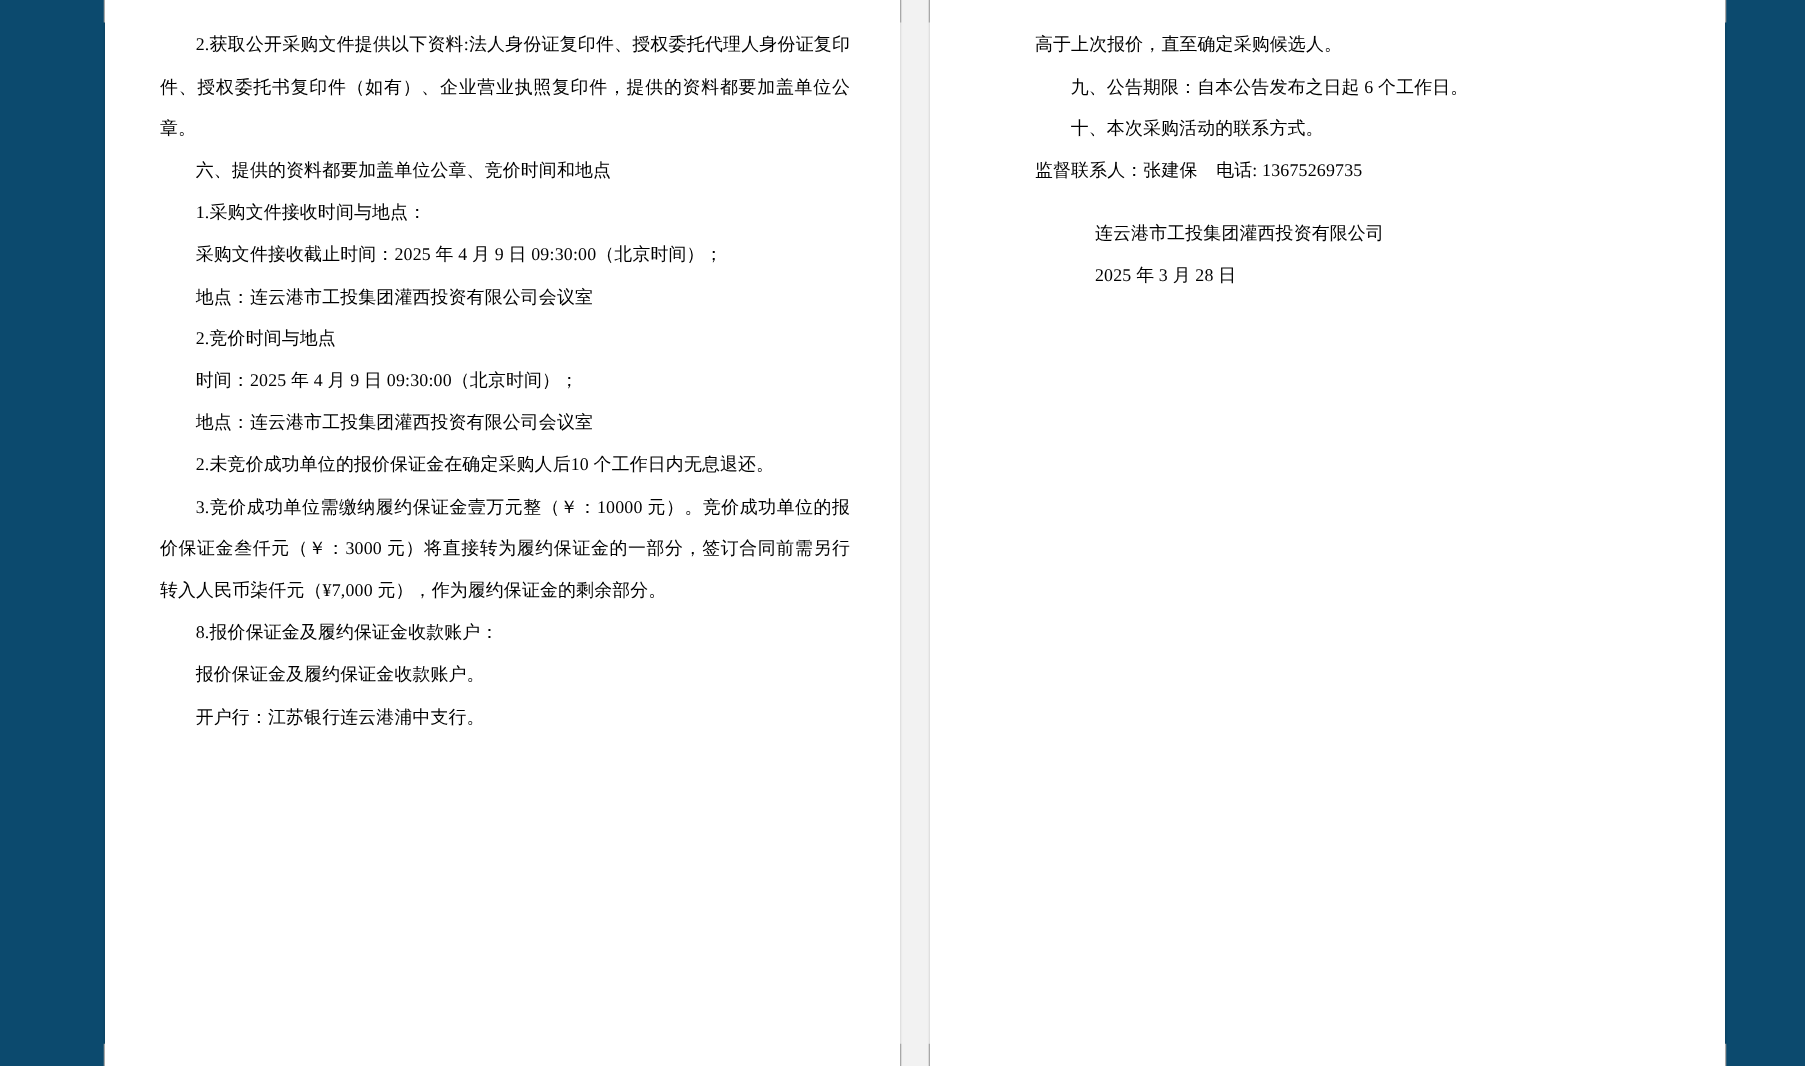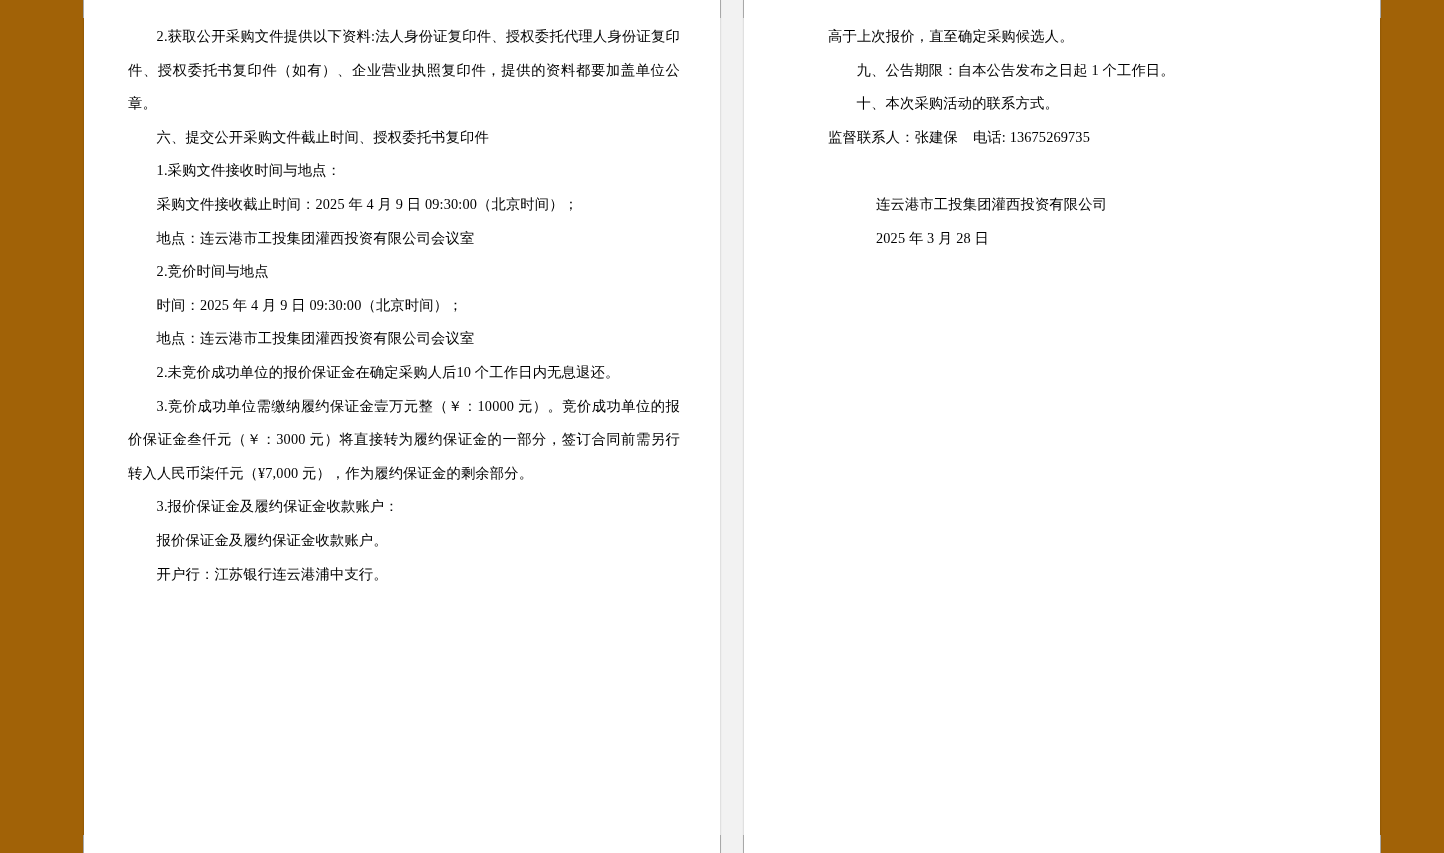--- a/index.html
+++ b/index.html
@@ -8,21 +8,21 @@
     background: #f0f0f0;
     width: 1444px;
     height: 853px;
     overflow: hidden;
     font-family: "Liberation Serif", serif;
   }
   .workspace {
     position: relative;
     width: 1444px;
     height: 853px;
-    background: #a16207;
+    background: #0c4a6e;
   }
   .page {
     position: absolute;
     top: 0;
     background: #ffffff;
     box-shadow: 0 0 2px rgba(0,0,0,0.22);
   }
   .page-left {
     left: 84px;
     width: 636px;
@@ -69,21 +69,21 @@
     text-align: justify;
     text-justify: inter-ideograph;
   }
   .indent2 { text-indent: 2em; }
   .noindent { text-indent: 0; }
   .right-page .body-text {
     left: 84px;
     width: 468px;
   }
   .sign-block {
-    margin-top: 34px;
+    margin-top: 17px;
   }
   .sign-line {
     margin: 0;
     text-align: center;
     white-space: pre-wrap;
     line-height: 33.6px;
   }
   .sign-line.company { padding-left: 48px; }
   .sign-line.date { padding-left: 48px; }
   .contact-line {
@@ -100,45 +100,45 @@
   <div class="gutter"></div>
 
   <div class="page page-left">
     <div class="crop tl" style="left:-1px;top:-1px;"></div>
     <div class="crop tr" style="right:-1px;top:-1px;"></div>
     <div class="crop bl" style="left:-1px;bottom:-1px;"></div>
     <div class="crop br" style="right:-1px;bottom:-1px;"></div>
 
     <div class="body-text">
       <p class="indent2">2.获取公开采购文件提供以下资料:法人身份证复印件、授权委托代理人身份证复印件、授权委托书复印件（如有）、企业营业执照复印件，提供的资料都要加盖单位公章。</p>
-      <p class="indent2">六、提交公开采购文件截止时间、授权委托书复印件</p>
+      <p class="indent2">六、提供的资料都要加盖单位公章、竞价时间和地点</p>
       <p class="indent2">1.采购文件接收时间与地点：</p>
       <p class="indent2">采购文件接收截止时间：2025 年 4 月 9 日 09:30:00（北京时间）；</p>
       <p class="indent2">地点：连云港市工投集团灌西投资有限公司会议室</p>
       <p class="indent2">2.竞价时间与地点</p>
       <p class="indent2">时间：2025 年 4 月 9 日 09:30:00（北京时间）；</p>
       <p class="indent2">地点：连云港市工投集团灌西投资有限公司会议室</p>
       <p class="indent2">2.未竞价成功单位的报价保证金在确定采购人后10 个工作日内无息退还。</p>
       <p class="indent2">3.竞价成功单位需缴纳履约保证金壹万元整（￥：10000 元）。竞价成功单位的报价保证金叁仟元（￥：3000 元）将直接转为履约保证金的一部分，签订合同前需另行转入人民币柒仟元（¥7,000 元），作为履约保证金的剩余部分。</p>
-      <p class="indent2">3.报价保证金及履约保证金收款账户：</p>
+      <p class="indent2">8.报价保证金及履约保证金收款账户：</p>
       <p class="indent2">报价保证金及履约保证金收款账户。</p>
       <p class="indent2">开户行：江苏银行连云港浦中支行。</p>
 
     </div>
   </div>
 
   <div class="page page-right right-page">
     <div class="crop tl" style="left:-1px;top:-1px;"></div>
     <div class="crop tr" style="right:-1px;top:-1px;"></div>
     <div class="crop bl" style="left:-1px;bottom:-1px;"></div>
     <div class="crop br" style="right:-1px;bottom:-1px;"></div>
 
     <div class="body-text">
       <p class="noindent">高于上次报价，直至确定采购候选人。</p>
-      <p class="indent2">九、公告期限：自本公告发布之日起 1 个工作日。</p>
+      <p class="indent2">九、公告期限：自本公告发布之日起 6 个工作日。</p>
       <p class="indent2">十、本次采购活动的联系方式。</p>
       <p class="contact-line">监督联系人：张建保    电话: 13675269735</p>
 
       <div class="sign-block">
         <p class="sign-line company">连云港市工投集团灌西投资有限公司</p>
         <p class="sign-line date">2025 年 3 月 28 日</p>
       </div>
     </div>
   </div>
 

